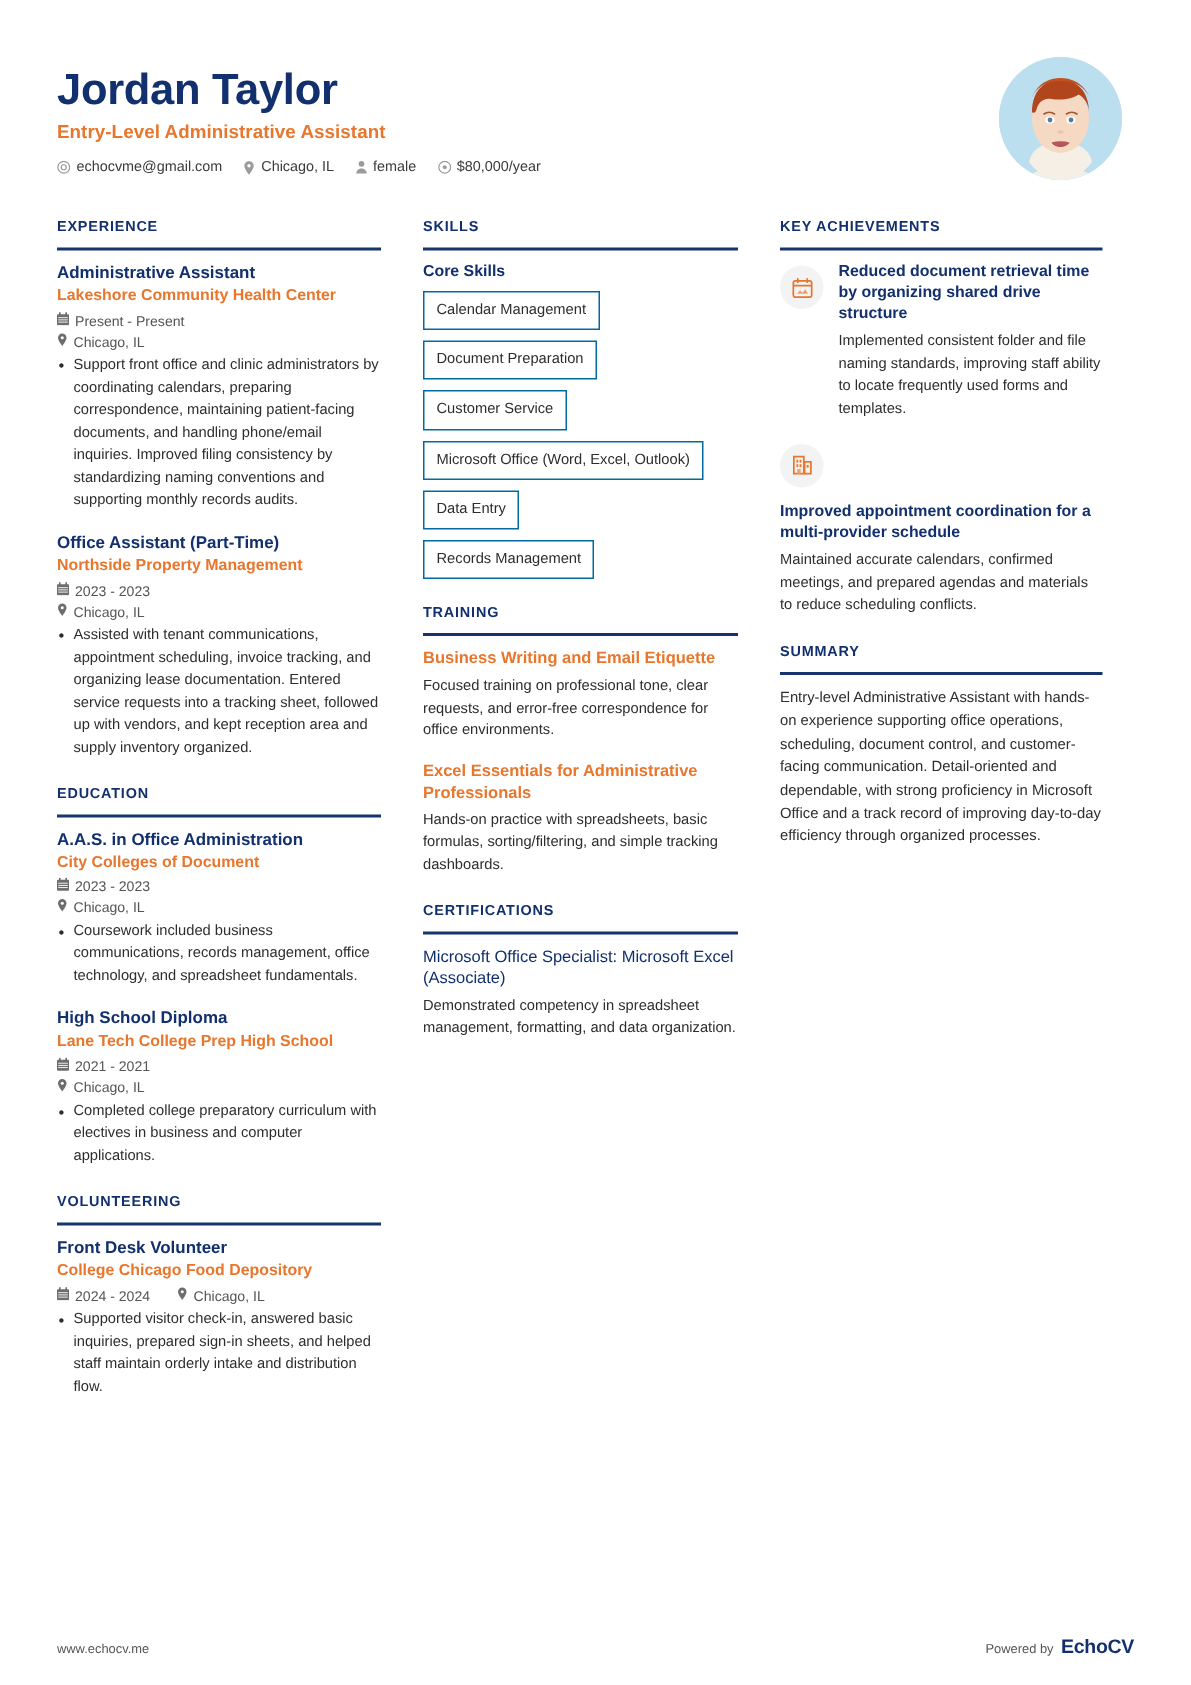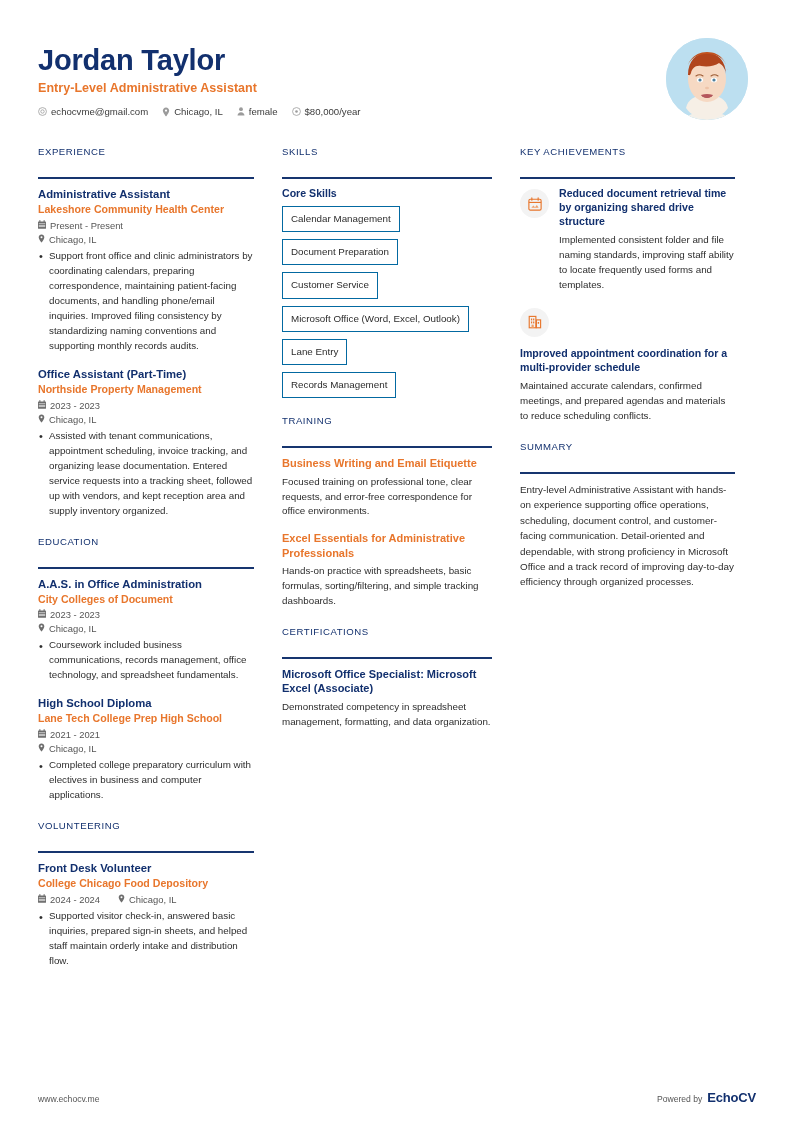--- a/index.html
+++ b/index.html
@@ -62,24 +62,24 @@
     gap: 28px;
     margin-top: 26px;
   }
   .col-left  { width: 216px; flex: none; }
   .col-mid   { width: 210px; flex: none; }
   .col-right { width: 215px; flex: none; }
 
   .section { margin-bottom: 17px; }
   .section-title {
     font-size: 9.6px;
-    font-weight: normal;
+    font-weight: bold;
     letter-spacing: 0.55px;
     color: #12306e;
-    padding-bottom: 20px;
+    padding-bottom: 8px;
     border-bottom: 2.2px solid #16356f;
     margin-bottom: 8px;
     text-transform: uppercase;
   }
 
   
   .entry { margin-bottom: 13px; }
   .entry:last-child { margin-bottom: 0; }
   .entry-title {
     font-size: 11.3px;
@@ -144,21 +144,21 @@
   .block { margin-bottom: 12px; }
   .block:last-child { margin-bottom: 0; }
   .block-title-orange {
     font-size: 11px;
     font-weight: bold;
     color: #e8762c;
     line-height: 1.3;
   }
   .block-title-navy {
     font-size: 11px;
-    font-weight: bold;
+    font-weight: normal;
     color: #12306e;
     line-height: 1.3;
   }
   .block-desc {
     font-size: 9.8px;
     line-height: 1.53;
     color: #2d2d2d;
     margin-top: 4px;
   }
 
@@ -501,21 +501,21 @@
     <div class="col-mid">
 
       <div class="section">
         <div class="section-title">SKILLS</div>
         <div class="sub-head">Core Skills</div>
         <div class="skill-list">
           <div class="skill-tag">Calendar Management</div>
           <div class="skill-tag">Document Preparation</div>
           <div class="skill-tag">Customer Service</div>
           <div class="skill-tag">Microsoft Office (Word, Excel, Outlook)</div>
-          <div class="skill-tag">Lane Entry</div>
+          <div class="skill-tag">Data Entry</div>
           <div class="skill-tag">Records Management</div>
         </div>
       </div>
 
       <div class="section">
         <div class="section-title">TRAINING</div>
         <div class="block">
           <div class="block-title-orange">Business Writing and Email Etiquette</div>
           <div class="block-desc">Focused training on professional tone, clear requests, and error-free correspondence for office environments.</div>
         </div>

